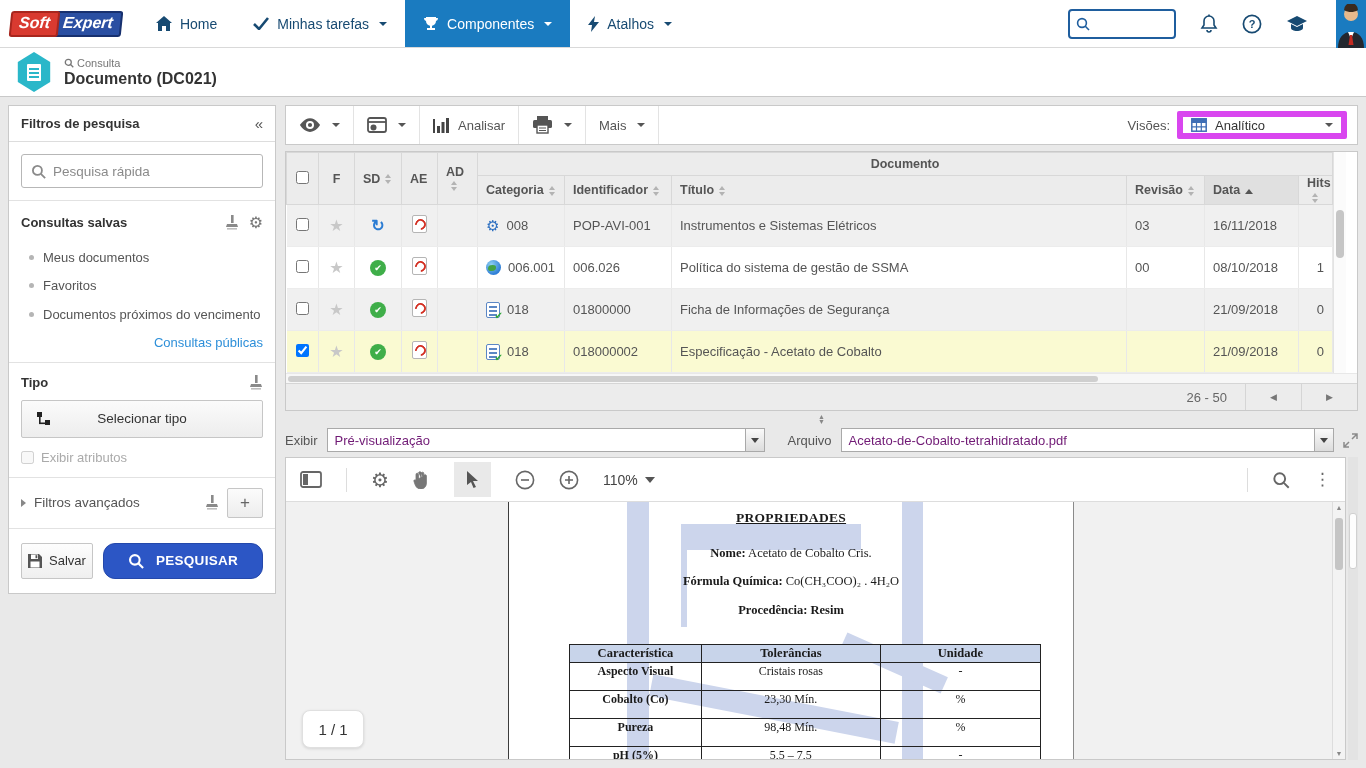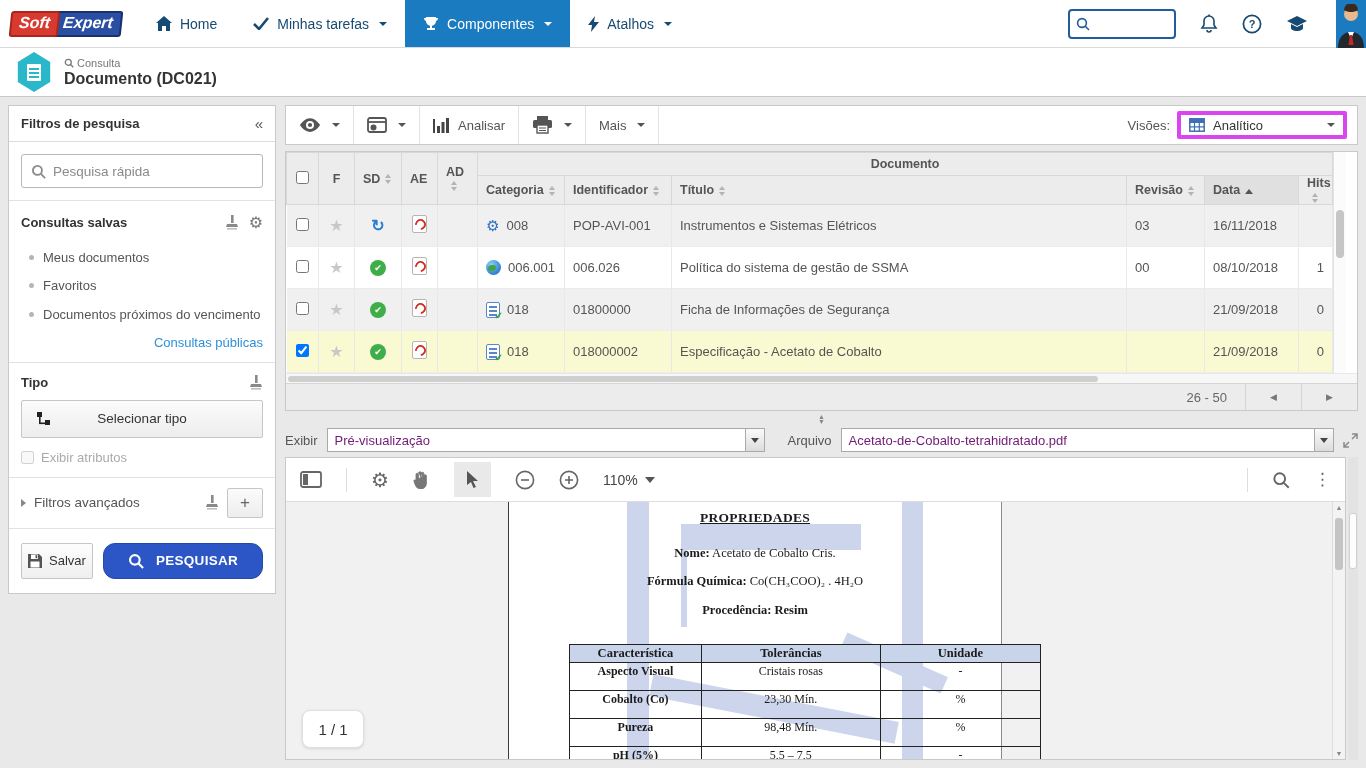--- a/index.html
+++ b/index.html
@@ -60,21 +60,21 @@
   .save-btn { width:72px; height:36px; background:linear-gradient(#fdfdfd,#efefef); border:1px solid #c6c6c6; border-radius:2px; display:flex; align-items:center; justify-content:center; gap:7px; font-size:13px; color:#333; cursor:pointer; }
   .search-btn { flex:1; height:36px; background:#2c56c5; border:1px solid #2448ab; border-radius:12px; color:#fff; font-weight:bold; font-size:13.5px; display:flex; align-items:center; justify-content:center; gap:12px; letter-spacing:.3px; cursor:pointer; }
 
   
   .main { flex:1; display:flex; flex-direction:column; }
   .toolbar { height:40px; display:flex; align-items:center; }
   .tb-group { height:100%; display:flex; align-items:center; gap:8px; padding:0 13px; border-right:1px solid #e3e3e3; color:#555; cursor:pointer; }
   .tb-caret { width:0;height:0;border-left:4px solid transparent;border-right:4px solid transparent;border-top:4px solid #555; margin-left:3px; }
   .views { margin-left:auto; display:flex; align-items:center; gap:7px; padding-right:10px; }
   .views-lbl { color:#555; }
-  .views-select { width:170px; height:28px; border:4px solid #d946ef; border-radius:2px; display:flex; align-items:center; gap:8px; padding:0 8px; background:#fff; cursor:pointer; }
+  .views-select { width:170px; height:28px; border:6px solid #d946ef; border-radius:2px; display:flex; align-items:center; gap:8px; padding:0 8px; background:#fff; cursor:pointer; }
   .views-select .v-val { flex:1; color:#333; }
 
   
   .table-panel { margin-top:6px; }
   .table-wrap { display:flex; }
   table.grid { table-layout:fixed; border-collapse:collapse; width:1046px; }
   .grid th { background:#ececec; border:1px solid #d8d8d8; font-size:12.5px; color:#555; font-weight:bold; text-align:left; padding:0 8px; height:23px; }
   .grid th.center { text-align:center; }
   .grid th.sorted { background:#e0e0e0; }
   .grid td { font-size:13px; color:#555; padding:0 8px; height:42px; border-right:1px solid #e8e8e8; border-bottom:1px solid #ececec; overflow:hidden; white-space:nowrap; }
@@ -123,21 +123,21 @@
   .pdf-panel { flex:1; display:flex; flex-direction:column; }
   .pdf-toolbar { height:44px; display:flex; align-items:center; padding:0 14px; border-bottom:1px solid #ddd; gap:24px; }
   .pt-btn { display:flex; align-items:center; justify-content:center; cursor:pointer; color:#666; }
   .pt-btn.active { background:#e9e9e9; padding:9px 12px; }
   .pt-div { width:1px; height:24px; background:#ddd; }
   .zoom-lvl { display:flex; align-items:center; gap:7px; color:#444; font-size:14px; cursor:pointer; }
   .zoom-caret { width:0;height:0;border-left:5px solid transparent;border-right:5px solid transparent;border-top:6px solid #555; }
   .pt-right { margin-left:auto; display:flex; align-items:center; gap:24px; }
   .kebab { color:#666; font-size:17px; cursor:pointer; }
   .pdf-viewer { flex:1; background:#f1f1f1; position:relative; overflow:hidden; }
-  .pdf-page { position:absolute; left:222px; top:0; bottom:0; width:494px; background:#fff; border-left:1px solid #3c3c3c; border-right:1px solid #8a8a8a; font-family:"Liberation Serif", serif; color:#1a1a1a; }
+  .pdf-page { position:absolute; left:222px; top:0; bottom:0; width:566px; background:#fff; border-left:1px solid #3c3c3c; border-right:1px solid #8a8a8a; font-family:"Liberation Serif", serif; color:#1a1a1a; }
   .wm { position:absolute; background:#ccd5ec; }
   .pdf-heading { position:absolute; top:8px; left:0; right:0; text-align:center; font-weight:bold; font-size:13.5px; text-decoration:underline; letter-spacing:.3px; }
   .prop-bg { position:absolute; left:178px; top:48px; width:210px; height:78px; background:#fff; }
   .pdf-line { position:absolute; left:0; right:0; text-align:center; font-size:12.5px; }
   .pdf-tbl { position:absolute; left:60px; top:142px; width:472px; border-collapse:collapse; font-size:12px; }
   .pdf-tbl th, .pdf-tbl td { border:1px solid #222; text-align:center; padding:1px 4px; }
   .pdf-tbl th { background:#c8d4ea; font-weight:bold; font-size:12.5px; }
   .pdf-tbl td:first-child { font-weight:bold; }
   .pdf-tbl tr.tall td { height:28px; vertical-align:top; }
   .page-chip { position:absolute; left:16px; bottom:11px; width:62px; height:38px; background:#fff; border:1px solid #e0e0e0; border-radius:8px; box-shadow:0 1px 3px rgba(0,0,0,.12); display:flex; align-items:center; justify-content:center; font-family:"Liberation Sans",sans-serif; font-size:15px; color:#333; }

